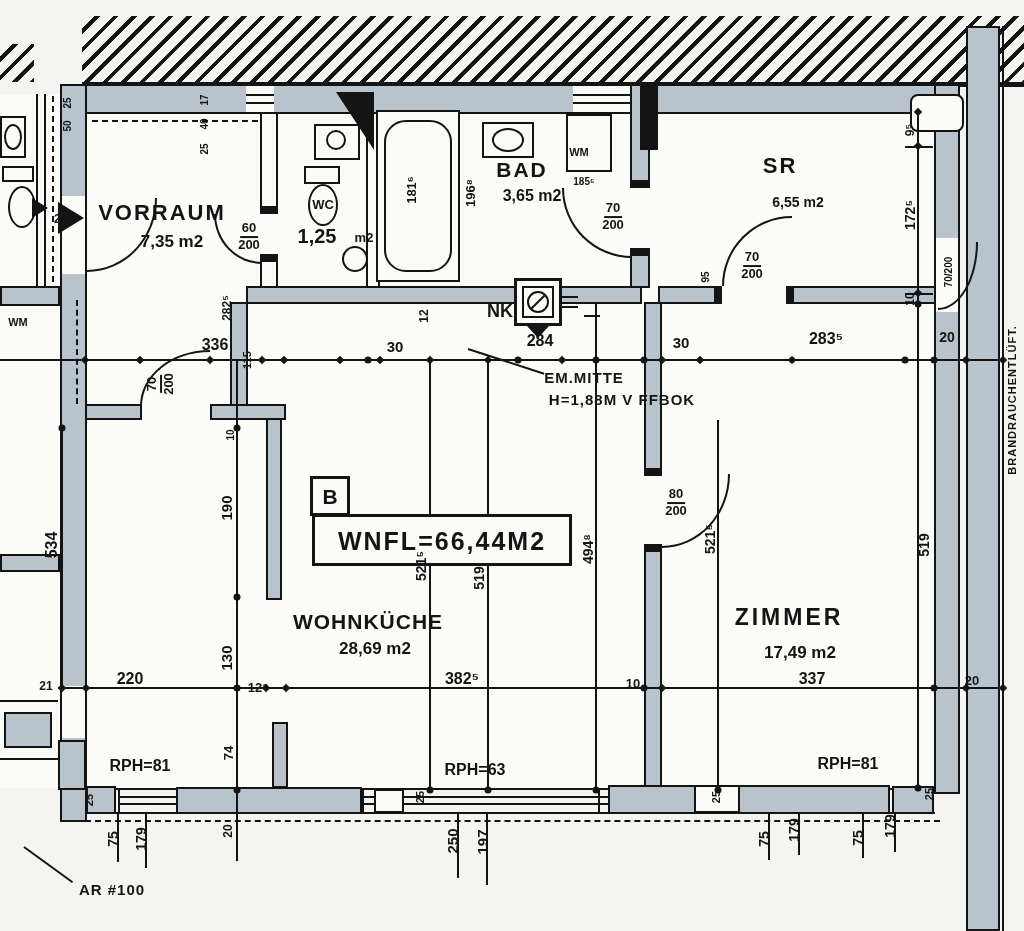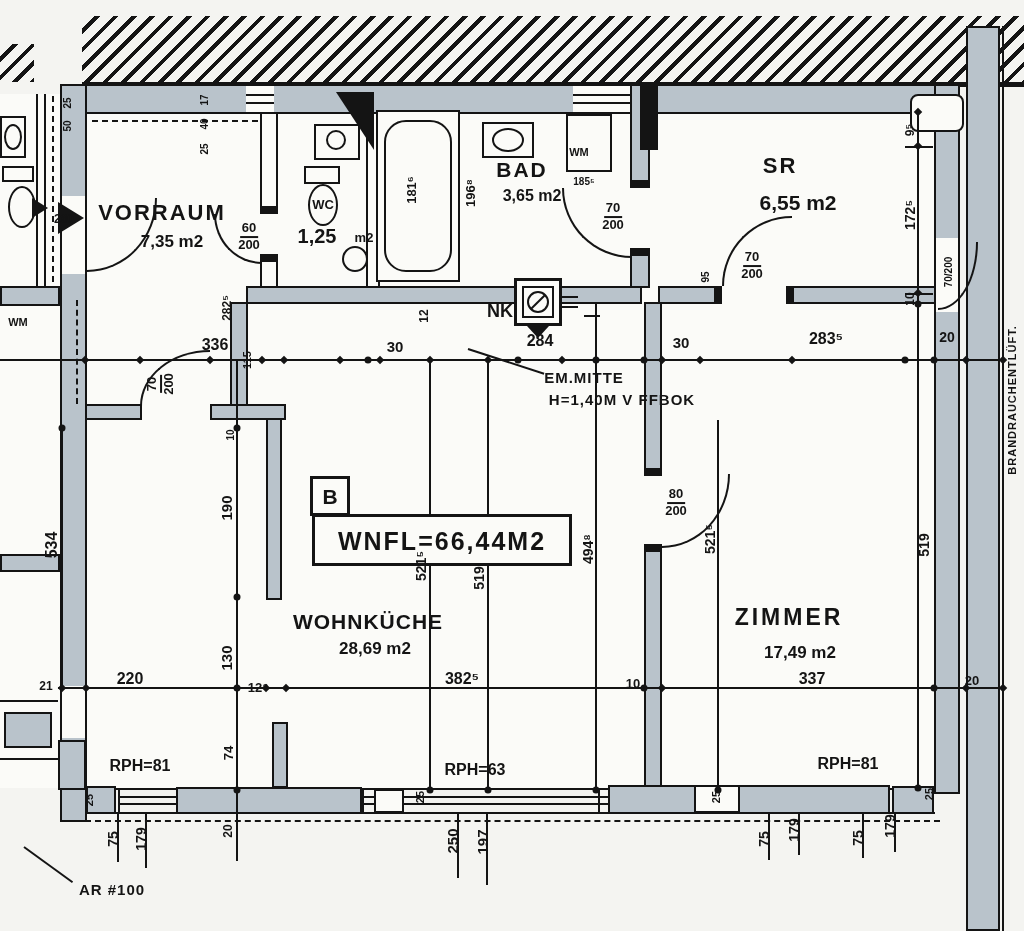--- a/index.html
+++ b/index.html
@@ -222,28 +222,28 @@
   <div class="lbl" style="left:442px;top:541px;font-size:25px;letter-spacing:2px">WNFL=66,44M2</div>
 
   <div class="lbl" style="left:162px;top:213px;font-size:22px;letter-spacing:2px">VORRAUM</div>
   <div class="lbl" style="left:172px;top:241px;font-size:17px">7,35 m2</div>
   <div class="lbl" style="left:323px;top:204px;font-size:13px">WC</div>
   <div class="lbl" style="left:317px;top:236px;font-size:20px">1,25</div>
   <div class="lbl" style="left:364px;top:237px;font-size:13px">m2</div>
   <div class="lbl" style="left:522px;top:169px;font-size:21px;letter-spacing:2px">BAD</div>
   <div class="lbl" style="left:532px;top:196px;font-size:16px">3,65 m2</div>
   <div class="lbl" style="left:780px;top:166px;font-size:22px;letter-spacing:2px">SR</div>
-  <div class="lbl" style="left:798px;top:202px;font-size:21px">6,55 m2</div>
+  <div class="lbl" style="left:798px;top:202px;font-size:14px">6,55 m2</div>
   <div class="lbl" style="left:368px;top:621px;font-size:21px;letter-spacing:1px">WOHNKÜCHE</div>
   <div class="lbl" style="left:375px;top:648px;font-size:17px">28,69 m2</div>
   <div class="lbl" style="left:789px;top:617px;font-size:23px;letter-spacing:3px">ZIMMER</div>
   <div class="lbl" style="left:800px;top:652px;font-size:17px">17,49 m2</div>
 
   <div class="lbl" style="left:584px;top:377px;font-size:15px;letter-spacing:1px">EM.MITTE</div>
-  <div class="lbl" style="left:622px;top:399px;font-size:15px;letter-spacing:1px">H=1,40M V FFBOK</div>
+  <div class="lbl" style="left:622px;top:399px;font-size:15px;letter-spacing:1px">H=1,88M V FFBOK</div>
   <div class="lbl" style="left:500px;top:311px;font-size:18px">NK</div>
   <div class="lbl" style="left:579px;top:152px;font-size:11px">WM</div>
   <div class="lbl" style="left:18px;top:322px;font-size:11px">WM</div>
   <div class="lbl" style="left:112px;top:889px;font-size:15px;letter-spacing:1px">AR #100</div>
   <div class="lbl rot" style="left:1012px;top:400px;font-size:11px;letter-spacing:1px">BRANDRAUCHENTLÜFT.</div>
   <div class="lbl" style="left:140px;top:766px;font-size:16px">RPH=81</div>
   <div class="lbl" style="left:475px;top:770px;font-size:16px">RPH=63</div>
   <div class="lbl" style="left:848px;top:764px;font-size:16px">RPH=81</div>
 
   <div class="frac" style="left:249px;top:237px">

